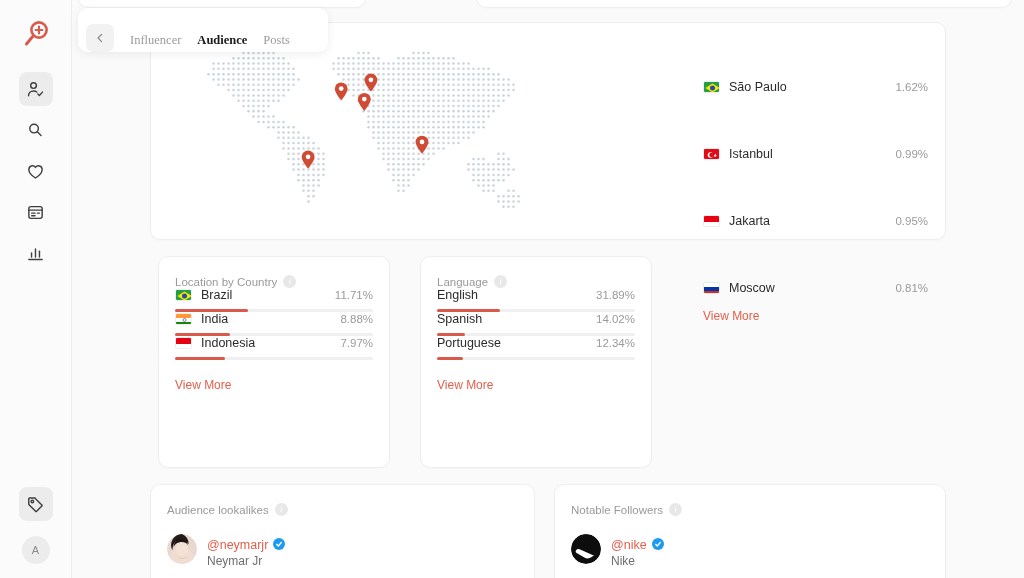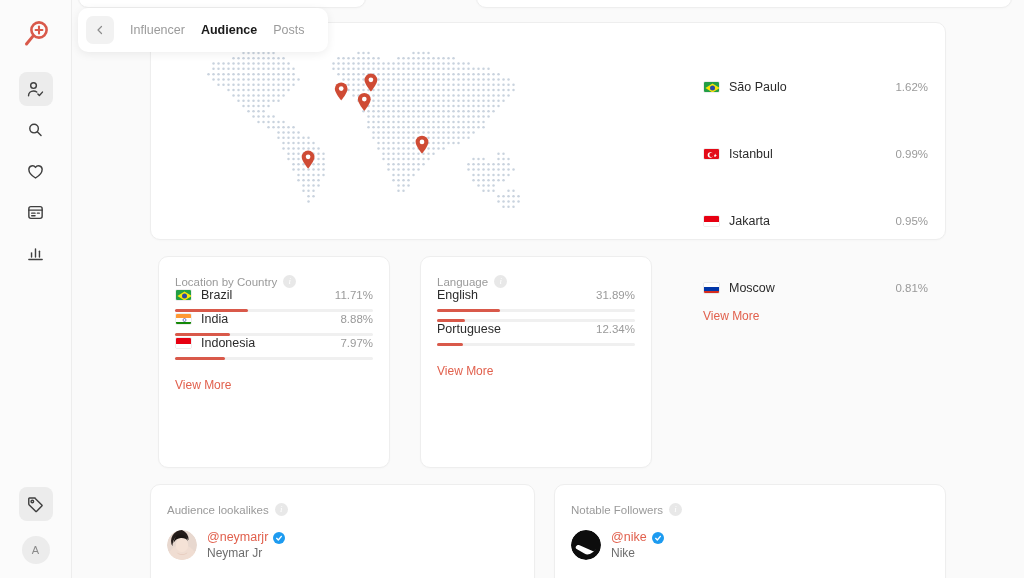--- a/index.html
+++ b/index.html
@@ -55,23 +55,24 @@
   #card-peek-left  { left: 6px;   top: -14px; width: 288px; height: 22px; }
   #card-peek-right { left: 404px; top: -14px; width: 536px; height: 22px; }
 
   
   #tabbar {
     position: absolute; left: 6px; top: 8px;
     width: 250px; height: 44px;
     background: #ffffff;
     border-radius: 10px;
     box-shadow: 0 2px 10px rgba(0,0,0,0.07);
-    display: flex; align-items: center;
+    display: flex; align-items: flex-end;
     padding-left: 8px;
     z-index: 20;
+    font-family: Liberation Serif, serif;
   }
   #back-btn {
     width: 28px; height: 28px; border-radius: 7px;
     background: #f2f2f2; color: #8c8c8c;
     display: flex; align-items: center; justify-content: center;
     font-size: 13px; margin-right: 8px;
   }
   .tab {
     font-size: 12.5px; color: #9b9b9b;
     padding: 4px 8px; white-space: nowrap;
@@ -109,21 +110,21 @@
   .stat-pct { font-size: 11.5px; color: #9a9a9a; }
   .track { margin-top: 7px; height: 3px; background: #f0f0f0; border-radius: 2px; }
   .fill { height: 3px; background: #d9594a; border-radius: 2px; }
 
   
   #card-lookalikes { left: 78px;  top: 484px; width: 385px; height: 120px; }
   #card-notable    { left: 482px; top: 484px; width: 392px; height: 120px; }
   .person { display: flex; align-items: center; margin-top: 14px; }
   .person-avatar { width: 30px; height: 30px; border-radius: 50%; overflow: hidden; flex: 0 0 auto; }
   .person-text { margin-left: 10px; }
-  .handle-line { display: flex; align-items: flex-end; }
+  .handle-line { display: flex; align-items: flex-start; margin-top: 8px; }
   .handle { font-size: 12.5px; color: #e1604d; }
   .verified {
     width: 12px; height: 12px; border-radius: 50%;
     background: #1d9bf0; margin-left: 5px;
     display: flex; align-items: center; justify-content: center;
   }
   .person-name { font-size: 12px; color: #6d6d6d; margin-top: 2px; }
 
   svg { display: block; }
 </style>
@@ -1225,20 +1226,24 @@
           <div class="stat-head">
             <span class="stat-label">English</span>
             <span class="stat-pct">31.89%</span>
           </div>
           <div class="track">
             <div class="fill" style="width: 32%;"></div>
           </div>
         </div>
 
         <div class="stat-row">
+          <div class="stat-head">
+            <span class="stat-label">Spanish</span>
+            <span class="stat-pct">14.02%</span>
+          </div>
           <div class="track">
             <div class="fill" style="width: 14%;"></div>
           </div>
         </div>
 
         <div class="stat-row">
           <div class="stat-head">
             <span class="stat-label">Portuguese</span>
             <span class="stat-pct">12.34%</span>
           </div>

